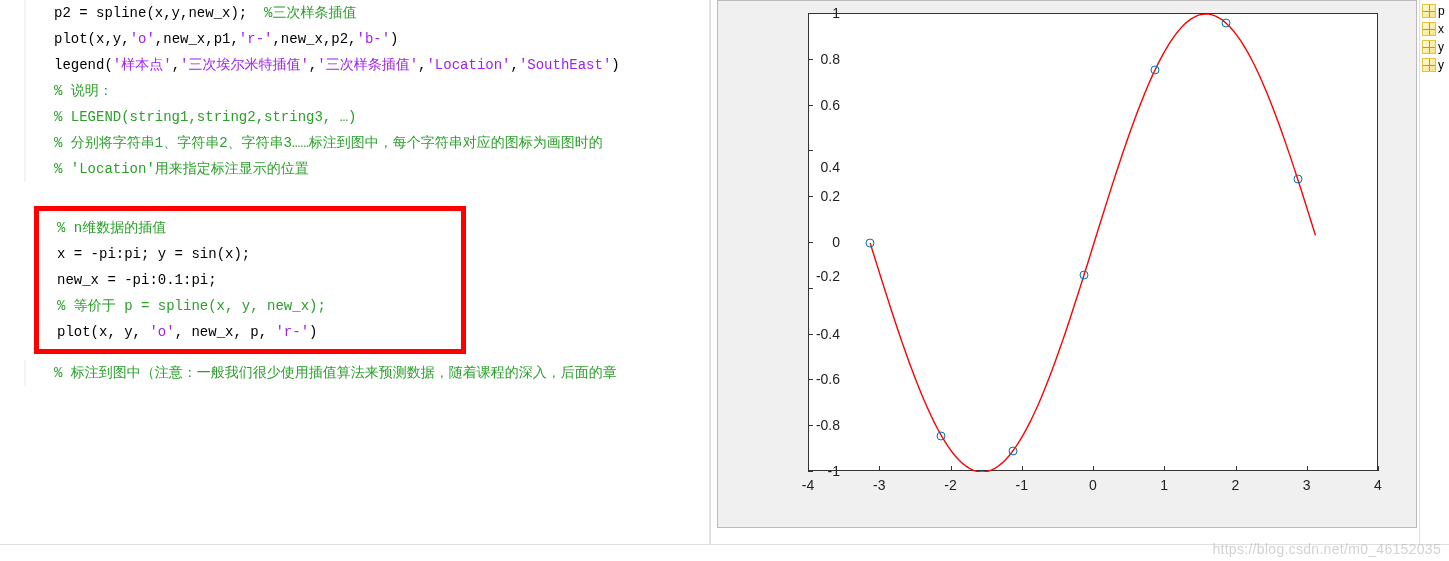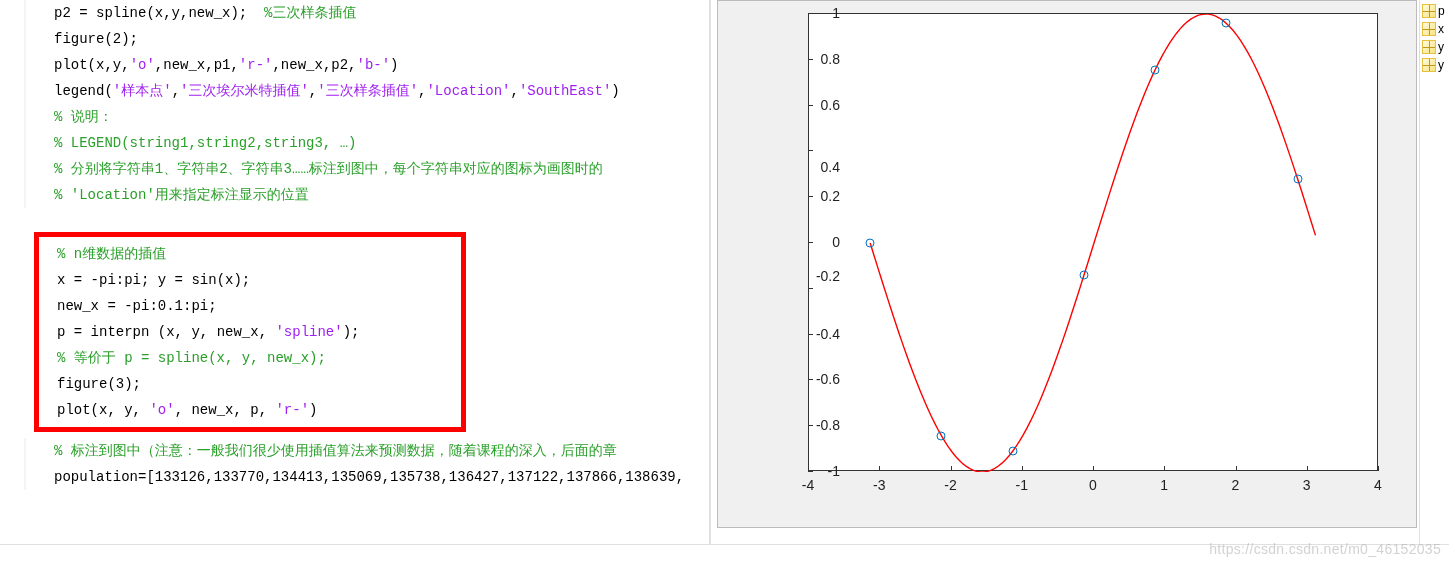--- a/index.html
+++ b/index.html
@@ -165,39 +165,35 @@
   svg.plot-line { position: absolute; left: 0; top: 0; }
 </style>
 </head>
 <body>
 
 <div class="main-layout">
 
   <div class="editor-pane">
     <div class="code-area" id="code-area">
         <div class="code-line"><span class="k-plain">p2 = spline(x,y,new_x);  </span><span class="k-comment">%三次样条插值</span></div>
-        <div class="code-line"><span class="k-plain">figure(2);</span></div>
         <div class="code-line"><span class="k-plain">plot(x,y,</span><span class="k-str">'o'</span><span class="k-plain">,new_x,p1,</span><span class="k-str">'r-'</span><span class="k-plain">,new_x,p2,</span><span class="k-str">'b-'</span><span class="k-plain">)</span></div>
         <div class="code-line"><span class="k-plain">legend(</span><span class="k-str">'样本点'</span><span class="k-plain">,</span><span class="k-str">'三次埃尔米特插值'</span><span class="k-plain">,</span><span class="k-str">'三次样条插值'</span><span class="k-plain">,</span><span class="k-str">'Location'</span><span class="k-plain">,</span><span class="k-str">'SouthEast'</span><span class="k-plain">)   </span></div>
         <div class="code-line"><span class="k-comment">% 说明：</span></div>
         <div class="code-line"><span class="k-comment">% LEGEND(string1,string2,string3, …)</span></div>
         <div class="code-line"><span class="k-comment">% 分别将字符串1、字符串2、字符串3……标注到图中，每个字符串对应的图标为画图时的</span></div>
         <div class="code-line"><span class="k-comment">% 'Location'用来指定标注显示的位置</span></div>
         <div style="height: 18px;"></div>
         <div class="highlight-box">
           <div class="code-line"><span class="k-comment">% n维数据的插值</span></div>
           <div class="code-line"><span class="k-plain">x = -pi:pi; y = sin(x);</span></div>
           <div class="code-line"><span class="k-plain">new_x = -pi:0.1:pi;</span></div>
-          <div class="code-line"><span class="k-plain">p = interpn (x, y, new_x, </span><span class="k-str">'spline'</span><span class="k-plain">);</span></div>
           <div class="code-line"><span class="k-comment">% 等价于 p = spline(x, y, new_x);</span></div>
-          <div class="code-line"><span class="k-plain">figure(3);</span></div>
           <div class="code-line"><span class="k-plain">plot(x, y, </span><span class="k-str">'o'</span><span class="k-plain">, new_x, p, </span><span class="k-str">'r-'</span><span class="k-plain">)</span></div>
         </div>
         <div class="code-line"><span class="k-comment">% 标注到图中（注意：一般我们很少使用插值算法来预测数据，随着课程的深入，后面的章</span></div>
-        <div class="code-line"><span class="k-plain">population=[133126,133770,134413,135069,135738,136427,137122,137866,138639,</span></div>
       </div>
   </div>
 
   <div class="figure-pane">
     <div class="figure-window">
       <div class="axes-box">
         <svg class="plot-line" width="570" height="458">
           <path id="sine-path" stroke="#ff0000" stroke-width="1.4" fill="none" d="M61.16 229.00 L64.72 240.45 L68.29 251.86 L71.85 263.22 L75.41 274.50 L78.97 285.66 L82.54 296.67 L86.10 307.52 L89.66 318.18 L93.22 328.61 L96.79 338.79 L100.35 348.70 L103.91 358.30 L107.47 367.59 L111.04 376.53 L114.60 385.10 L118.16 393.27 L121.72 401.04 L125.29 408.38 L128.85 415.27 L132.41 421.70 L135.97 427.64 L139.54 433.09 L143.10 438.02 L146.66 442.44 L150.22 446.32 L153.79 449.65 L157.35 452.44 L160.91 454.67 L164.47 456.33 L168.04 457.43 L171.60 457.95 L175.16 457.90 L178.72 457.28 L182.29 456.09 L185.85 454.33 L189.41 452.01 L192.97 449.13 L196.54 445.70 L200.10 441.73 L203.66 437.23 L207.22 432.21 L210.79 426.67 L214.35 420.65 L217.91 414.15 L221.47 407.18 L225.04 399.77 L228.60 391.93 L232.16 383.68 L235.72 375.05 L239.29 366.05 L242.85 356.71 L246.41 347.05 L249.97 337.09 L253.54 326.87 L257.10 316.40 L260.66 305.71 L264.22 294.83 L267.79 283.79 L271.35 272.61 L274.91 261.32 L278.47 249.95 L282.04 238.52 L285.60 227.07 L289.16 215.63 L292.72 204.22 L296.29 192.88 L299.85 181.62 L303.41 170.48 L306.97 159.49 L310.54 148.67 L314.10 138.05 L317.66 127.66 L321.22 117.53 L324.79 107.67 L328.35 98.11 L331.91 88.88 L335.47 80.01 L339.04 71.50 L342.60 63.39 L346.16 55.69 L349.72 48.43 L353.29 41.61 L356.85 35.27 L360.41 29.41 L363.97 24.05 L367.54 19.20 L371.10 14.87 L374.66 11.08 L378.22 7.84 L381.79 5.15 L385.35 3.01 L388.91 1.44 L392.47 0.45 L396.04 0.02 L399.60 0.16 L403.16 0.88 L406.72 2.16 L410.29 4.02 L413.85 6.43 L417.41 9.41 L420.97 12.93 L424.54 16.99 L428.10 21.58 L431.66 26.69 L435.22 32.30 L438.79 38.41 L442.35 44.99 L445.91 52.04 L449.47 59.52 L453.04 67.43 L456.60 75.74 L460.16 84.44 L463.72 93.50 L467.29 102.89 L470.85 112.60 L474.41 122.61 L477.97 132.87 L481.54 143.38 L485.10 154.10 L488.66 165.01 L492.22 176.08 L495.79 187.28 L499.35 198.59 L502.91 209.97 L506.47 221.40 "></path>
         </svg>
         <div id="markers">
@@ -273,13 +269,13 @@
         </div>
         <div class="ws-row">
           <span class="ws-icon"></span>
           <span>y</span>
         </div>
       </div>
   </div>
 </div>
 
 <div class="bottom-border"></div>
-<div class="watermark">https://csdn.csdn.net/m0_46152035</div>
+<div class="watermark">https://blog.csdn.net/m0_46152035</div>
 
 </body></html>

